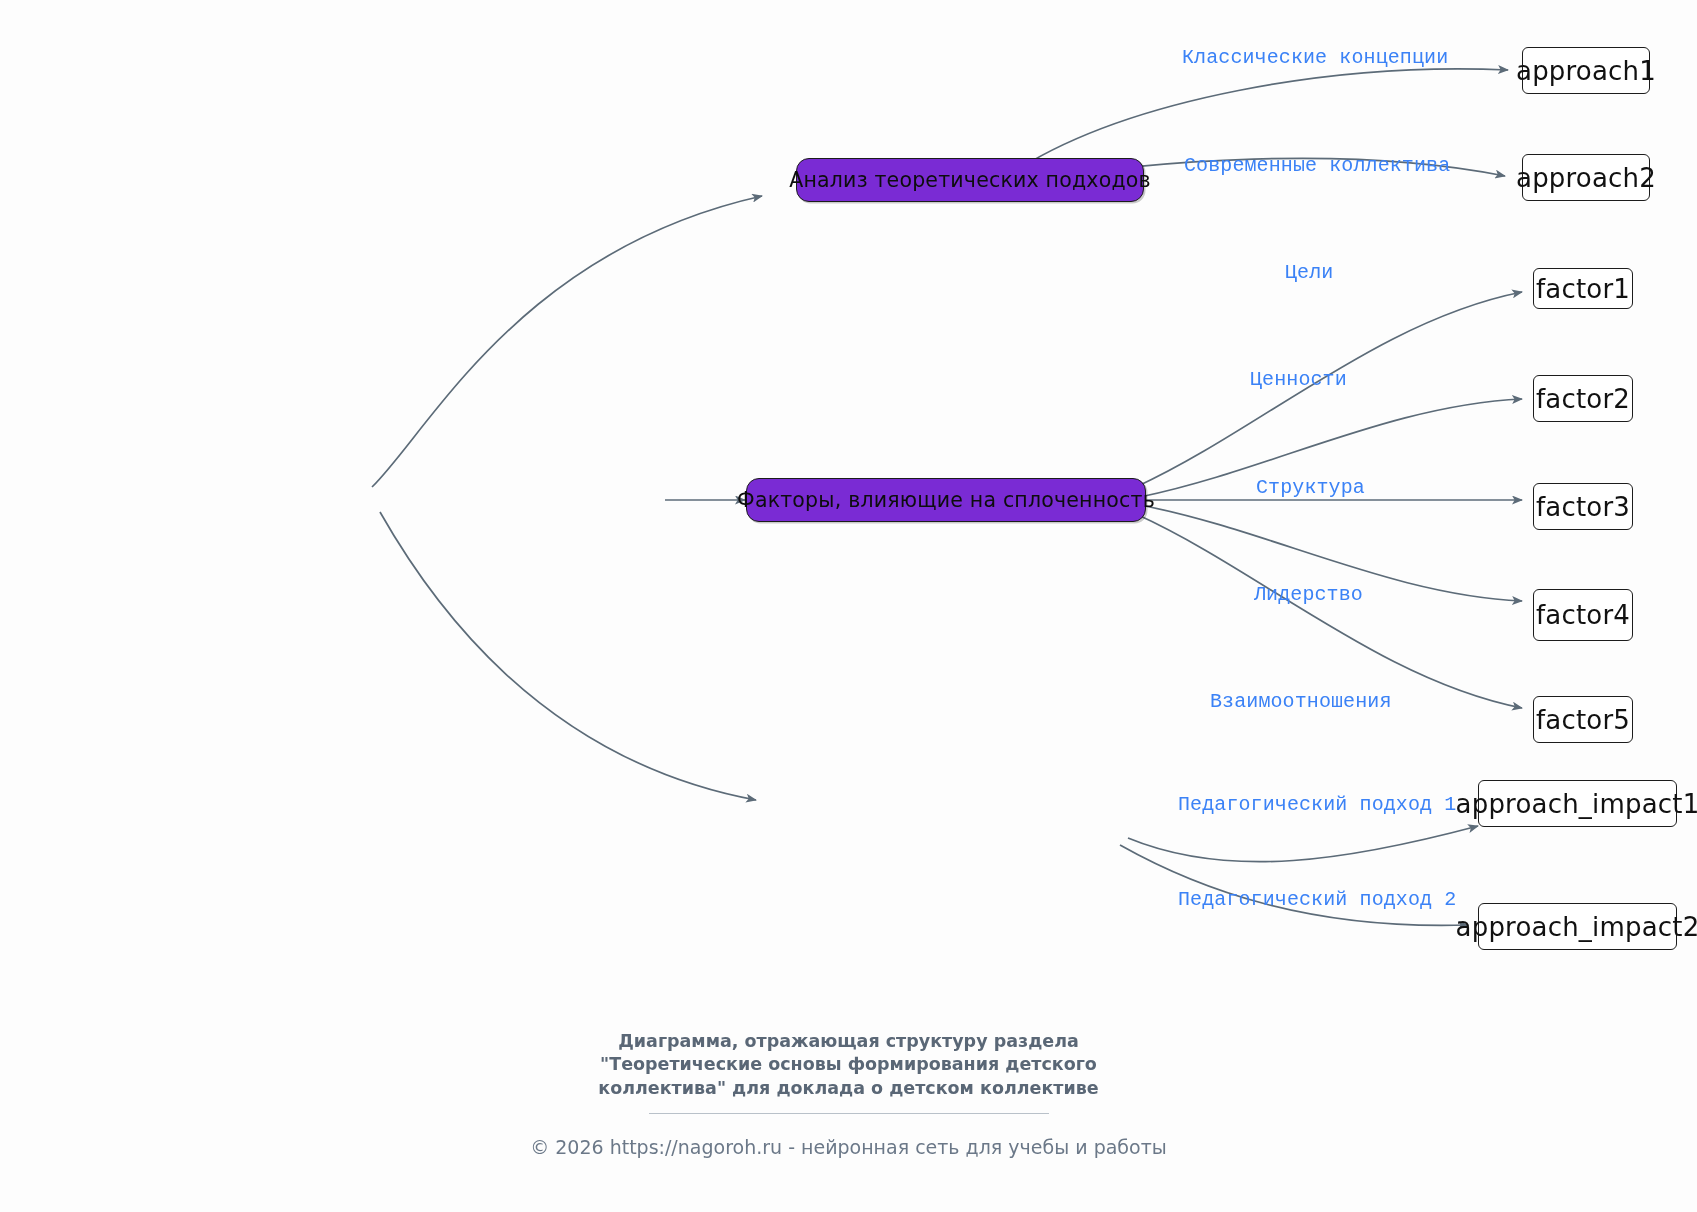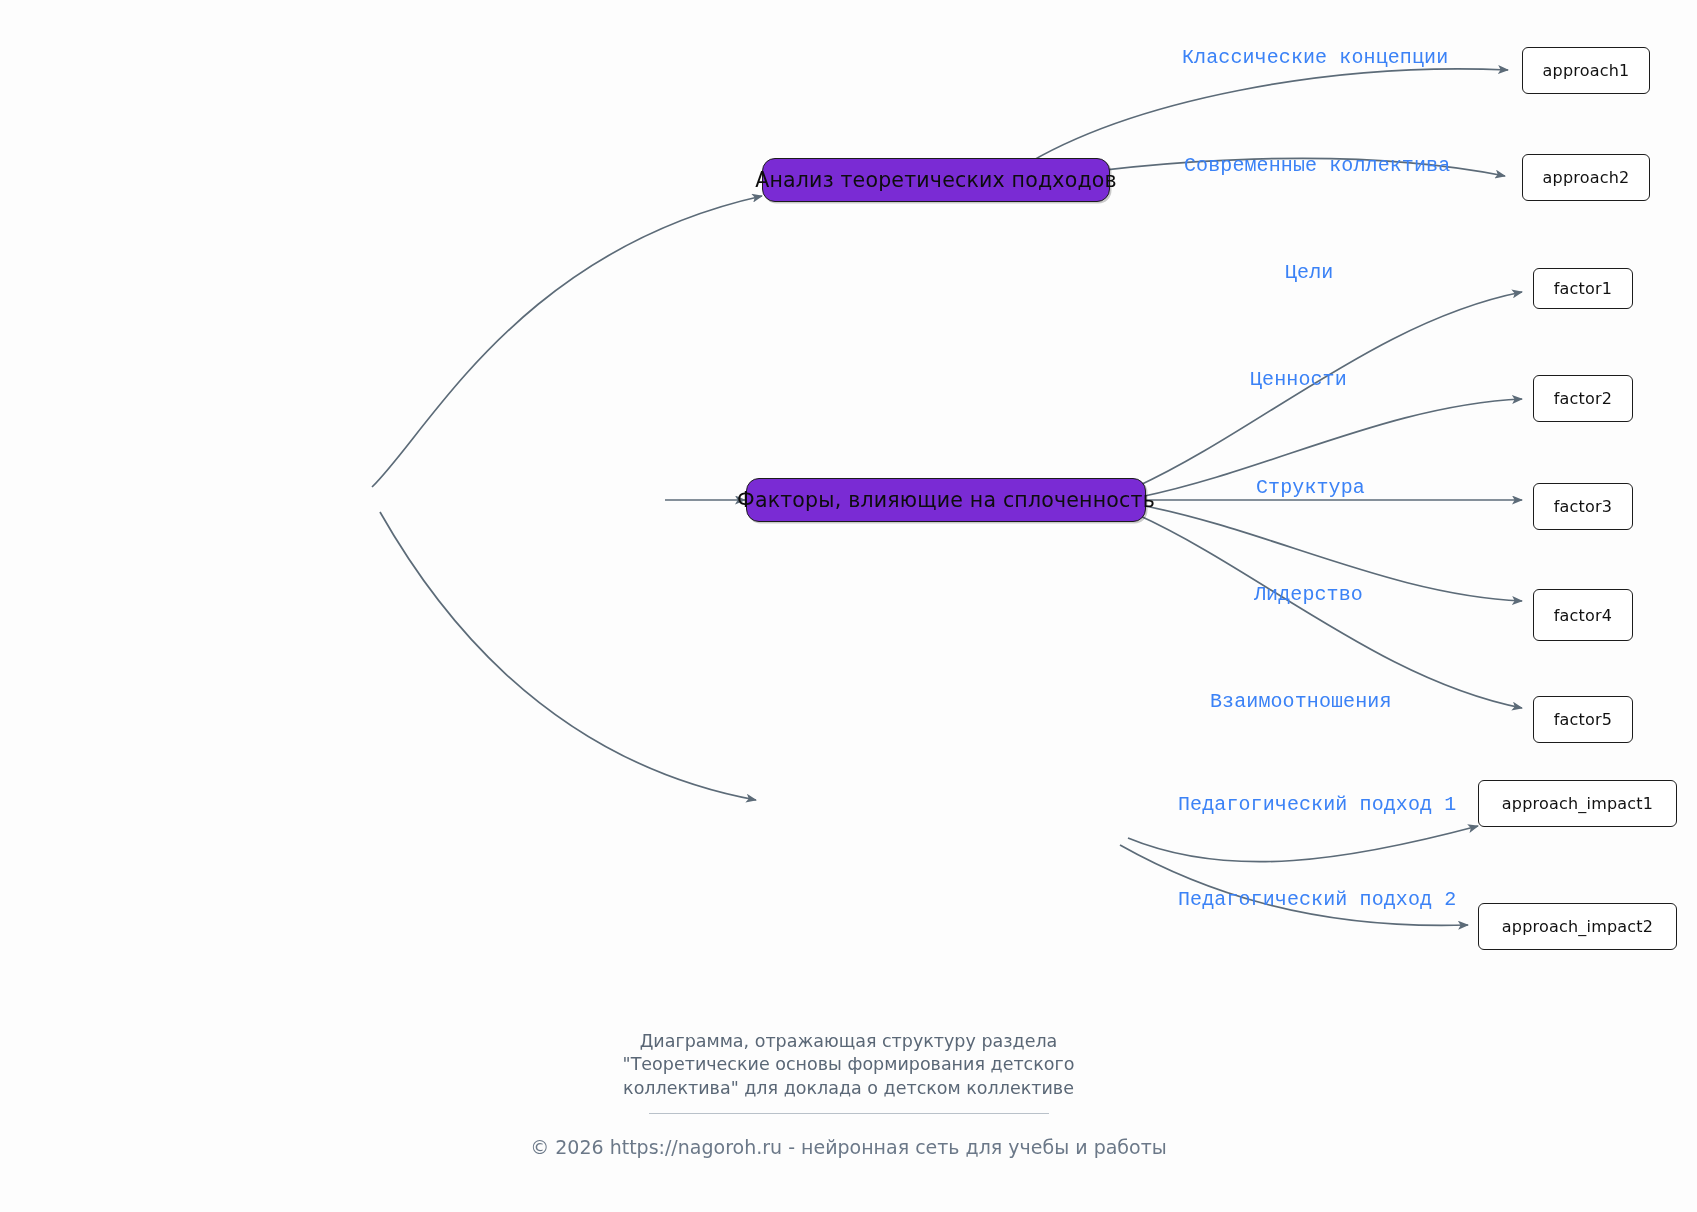--- a/index.html
+++ b/index.html
@@ -57,21 +57,21 @@
     border: 1.6px solid #1c1c1c;
     color: #0d0d0d;
     font-size: 20.5px;
     box-shadow: 1.5px 1.5px 0 rgba(0,0,0,0.20);
   }
 
   .node-leaf {
     background: #ffffff;
     border: 1.7px solid #1c1c1c;
     color: #111111;
-    font-size: 16px;
+    font-size: 26px;
     border-radius: 6px;
   }
 
   .edge-label {
     position: absolute;
     font-family: Liberation Mono, monospace;
     font-size: 20px;
     color: #3b82f6;
     white-space: nowrap;
     letter-spacing: 0.1px;
@@ -81,21 +81,21 @@
     position: absolute;
     left: 0;
     width: 1697px;
     text-align: center;
     font-family: "DejaVu Sans", sans-serif;
   }
 
   .caption-title {
     top: 1030px;
     font-size: 17.5px;
-    font-weight: normal;
+    font-weight: bold;
     color: #5a6776;
     line-height: 1.33;
   }
 
   .caption-rule {
     position: absolute;
     top: 1113px;
     left: 649px;
     width: 400px;
     height: 1px;
@@ -135,21 +135,21 @@
       <path d="M1146,500 L1522,500" marker-end="url(#arrowhead)"></path>
       <path d="M1140,505 C1270,530 1390,595 1522,601" marker-end="url(#arrowhead)"></path>
       <path d="M1136,514 C1260,570 1380,680 1522,708" marker-end="url(#arrowhead)"></path>
 
       <path d="M1128,838 C1230,880 1350,860 1478,826" marker-end="url(#arrowhead)"></path>
       <path d="M1120,845 C1200,890 1310,930 1468,925" marker-end="url(#arrowhead)"></path>
     </g>
   </svg>
 
 
-  <div class="node node-branch" style="left:762px; top:158px; width:348px; height:44px;">
+  <div class="node node-branch" style="left:796px; top:158px; width:348px; height:44px;">
     <span>Анализ теоретических подходов</span>
   </div>
 
   <div class="node node-branch" style="left:746px; top:478px; width:400px; height:44px;">
     <span>Факторы, влияющие на сплоченность</span>
   </div>
 
 
   <div class="node node-leaf" style="left:1522px; top:47px; width:128px; height:47px;">
     <span>approach1</span>

